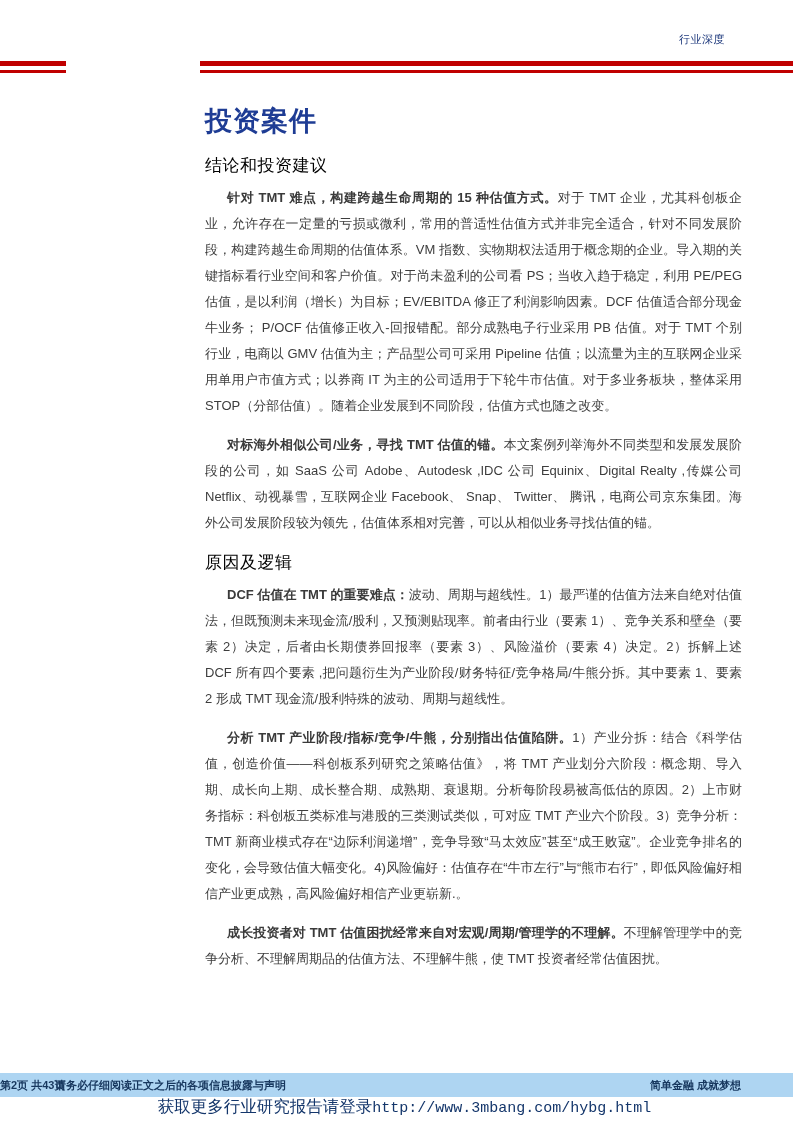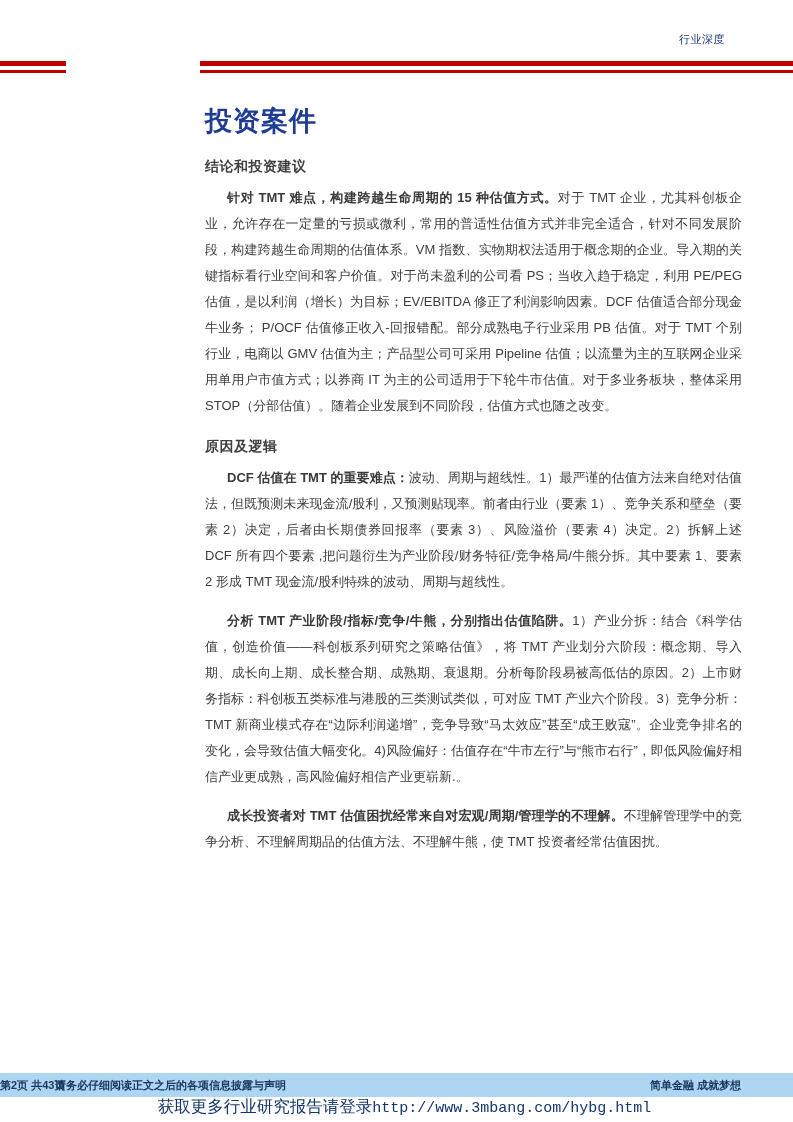--- a/index.html
+++ b/index.html
@@ -17,22 +17,22 @@
   .rule-right-thick{left:200px;top:61px;right:0;height:5px;}
   .rule-right-thin{left:200px;top:70px;right:0;height:3px;}
   .content{
     position:absolute;left:205px;top:104px;width:537px;color:#3D3D3D;
   }
   .page-title{
     margin:0;font-size:27px;line-height:35px;font-weight:bold;
     color:#1E3C94;letter-spacing:1px;
   }
   .section-heading{
-    margin:16px 0 8px 0;font-size:14px;line-height:22px;
-    font-weight:bold;color:#404040;letter-spacing:0.5px;
+    margin:16px 0 8px 0;font-size:17px;line-height:22px;
+    font-weight:normal;color:#000000;letter-spacing:0.5px;
   }
   .para{
     margin:0 0 13px 0;font-size:13px;line-height:26px;
     text-align:justify;text-indent:22px;color:#3D3D3D;
   }
   .para .lead{font-weight:bold;color:#3A3A3A;}
   .footer-bar{
     position:absolute;left:0;right:0;top:1073px;height:24px;
     background:#AED5F2;
   }
@@ -64,20 +64,21 @@
   <div class="rule rule-left-thin"></div>
   <div class="rule rule-right-thick"></div>
   <div class="rule rule-right-thin"></div>
 
   <div class="content">
 
     <h1 class="page-title">投资案件</h1>
 
     <h2 class="section-heading">结论和投资建议</h2>
     <p class="para"><span class="lead">针对 TMT 难点，构建跨越生命周期的 15 种估值方式。</span><span>对于 TMT 企业，尤其科创板企业，允许存在一定量的亏损或微利，常用的普适性估值方式并非完全适合，针对不同发展阶段，构建跨越生命周期的估值体系。VM 指数、实物期权法适用于概念期的企业。导入期的关键指标看行业空间和客户价值。对于尚未盈利的公司看 PS；当收入趋于稳定，利用 PE/PEG 估值，是以利润（增长）为目标；EV/EBITDA 修正了利润影响因素。DCF 估值适合部分现金牛业务； P/OCF 估值修正收入-回报错配。部分成熟电子行业采用 PB 估值。对于 TMT 个别行业，电商以 GMV 估值为主；产品型公司可采用 Pipeline 估值；以流量为主的互联网企业采用单用户市值方式；以券商 IT 为主的公司适用于下轮牛市估值。对于多业务板块，整体采用 STOP（分部估值）。随着企业发展到不同阶段，估值方式也随之改变。</span></p>
+    <p class="para"><span class="lead">对标海外相似公司/业务，寻找 TMT 估值的锚。</span><span>本文案例列举海外不同类型和发展发展阶段的公司，如 SaaS 公司 Adobe、Autodesk ,IDC 公司 Equinix、Digital Realty ,传媒公司 Netflix、动视暴雪，互联网企业 Facebook、 Snap、 Twitter、 腾讯，电商公司京东集团。海外公司发展阶段较为领先，估值体系相对完善，可以从相似业务寻找估值的锚。</span></p>
 
     <h2 class="section-heading">原因及逻辑</h2>
     <p class="para"><span class="lead">DCF 估值在 TMT 的重要难点：</span><span>波动、周期与超线性。1）最严谨的估值方法来自绝对估值法，但既预测未来现金流/股利，又预测贴现率。前者由行业（要素 1）、竞争关系和壁垒（要素 2）决定，后者由长期债券回报率（要素 3）、风险溢价（要素 4）决定。2）拆解上述 DCF 所有四个要素 ,把问题衍生为产业阶段/财务特征/竞争格局/牛熊分拆。其中要素 1、要素 2 形成 TMT 现金流/股利特殊的波动、周期与超线性。</span></p>
     <p class="para"><span class="lead">分析 TMT 产业阶段/指标/竞争/牛熊，分别指出估值陷阱。</span><span>1）产业分拆：结合《科学估值，创造价值——科创板系列研究之策略估值》，将 TMT 产业划分六阶段：概念期、导入期、成长向上期、成长整合期、成熟期、衰退期。分析每阶段易被高低估的原因。2）上市财务指标：科创板五类标准与港股的三类测试类似，可对应 TMT 产业六个阶段。3）竞争分析： TMT 新商业模式存在“边际利润递增”，竞争导致“马太效应”甚至“成王败寇”。企业竞争排名的变化，会导致估值大幅变化。4)风险偏好：估值存在“牛市左行”与“熊市右行”，即低风险偏好相信产业更成熟，高风险偏好相信产业更崭新.。</span></p>
 
     <p class="para"><span class="lead">成长投资者对 TMT 估值困扰经常来自对宏观/周期/管理学的不理解。</span><span>不理解管理学中的竞争分析、不理解周期品的估值方法、不理解牛熊，使 TMT 投资者经常估值困扰。</span></p>
 
   </div>
 
   <div class="footer-bar">

